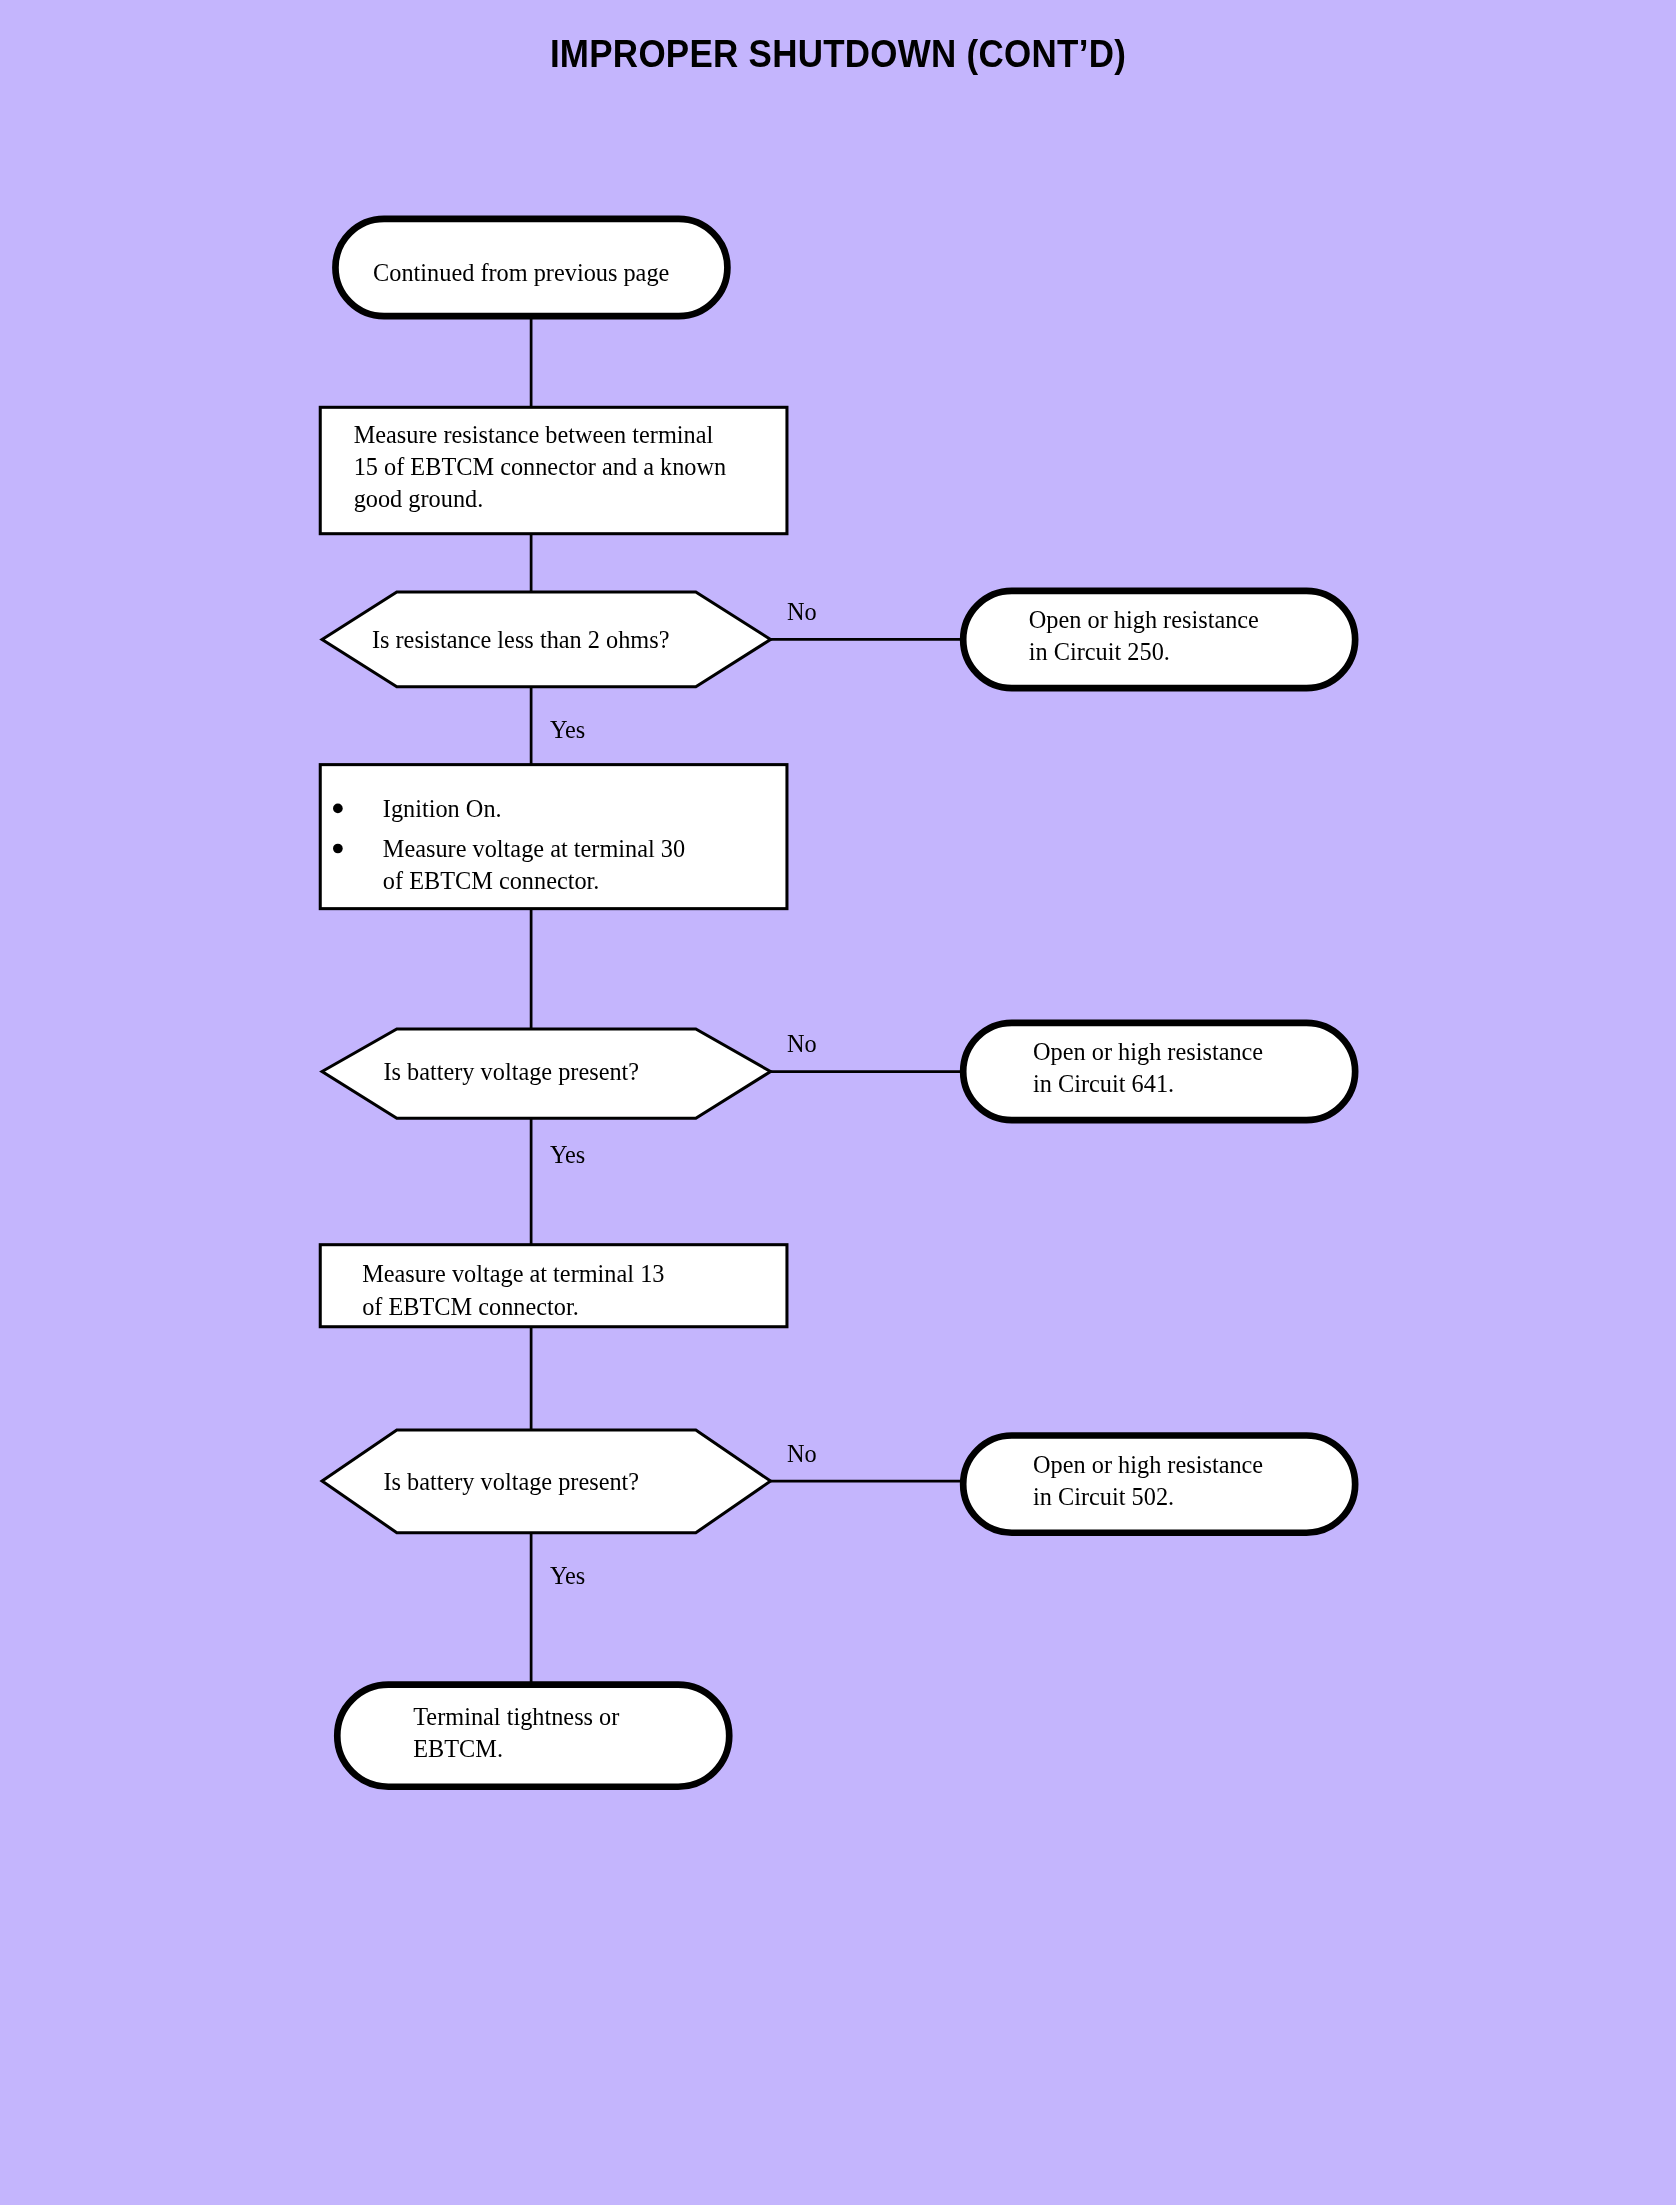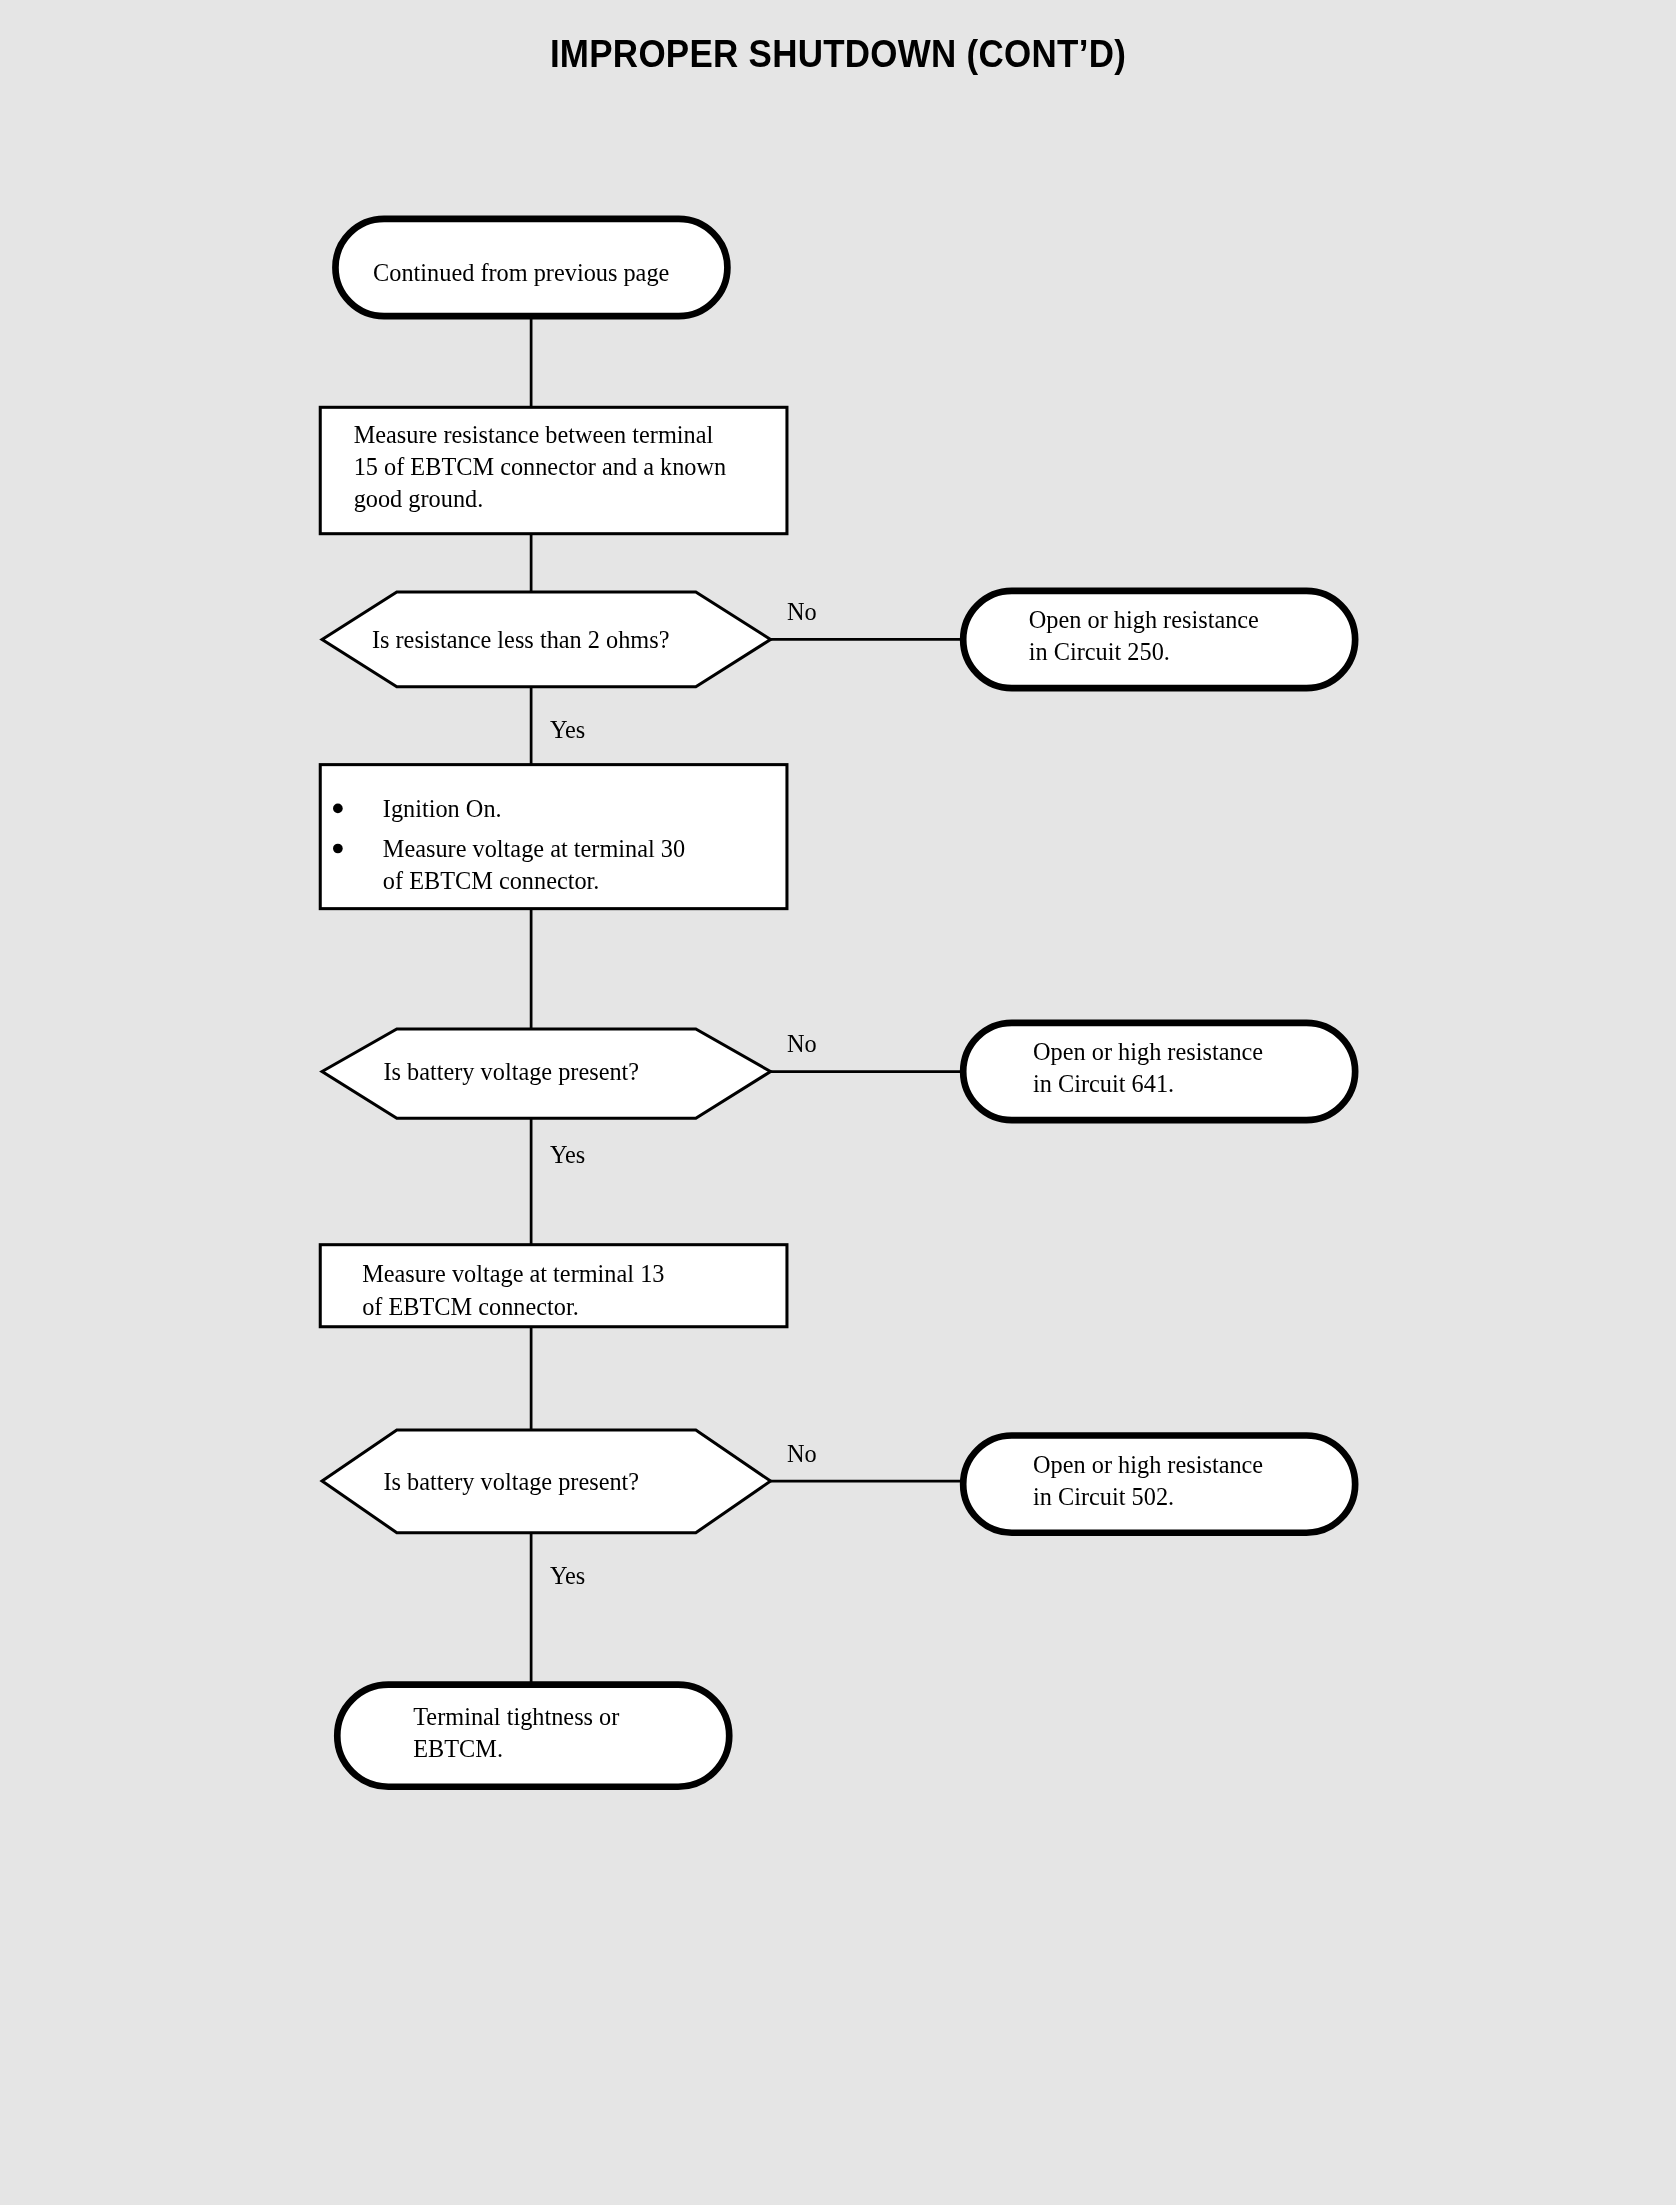--- a/index.html
+++ b/index.html
@@ -12,21 +12,21 @@
     height: 2205px;
     font-family: "Liberation Serif", "DejaVu Serif", serif;
     color: #000000;
     position: relative;
     overflow: hidden;
   }
   #page {
     position: relative;
     width: 1676px;
     height: 2205px;
-    background: #e5e5e5;
+    background: #c4b5fd;
   }
   #page-title {
     position: absolute;
     top: 33px;
     left: 0;
     width: 1676px;
     text-align: center;
     font-family: "Liberation Sans", "DejaVu Sans", sans-serif;
     font-weight: bold;
     font-size: 38px;

